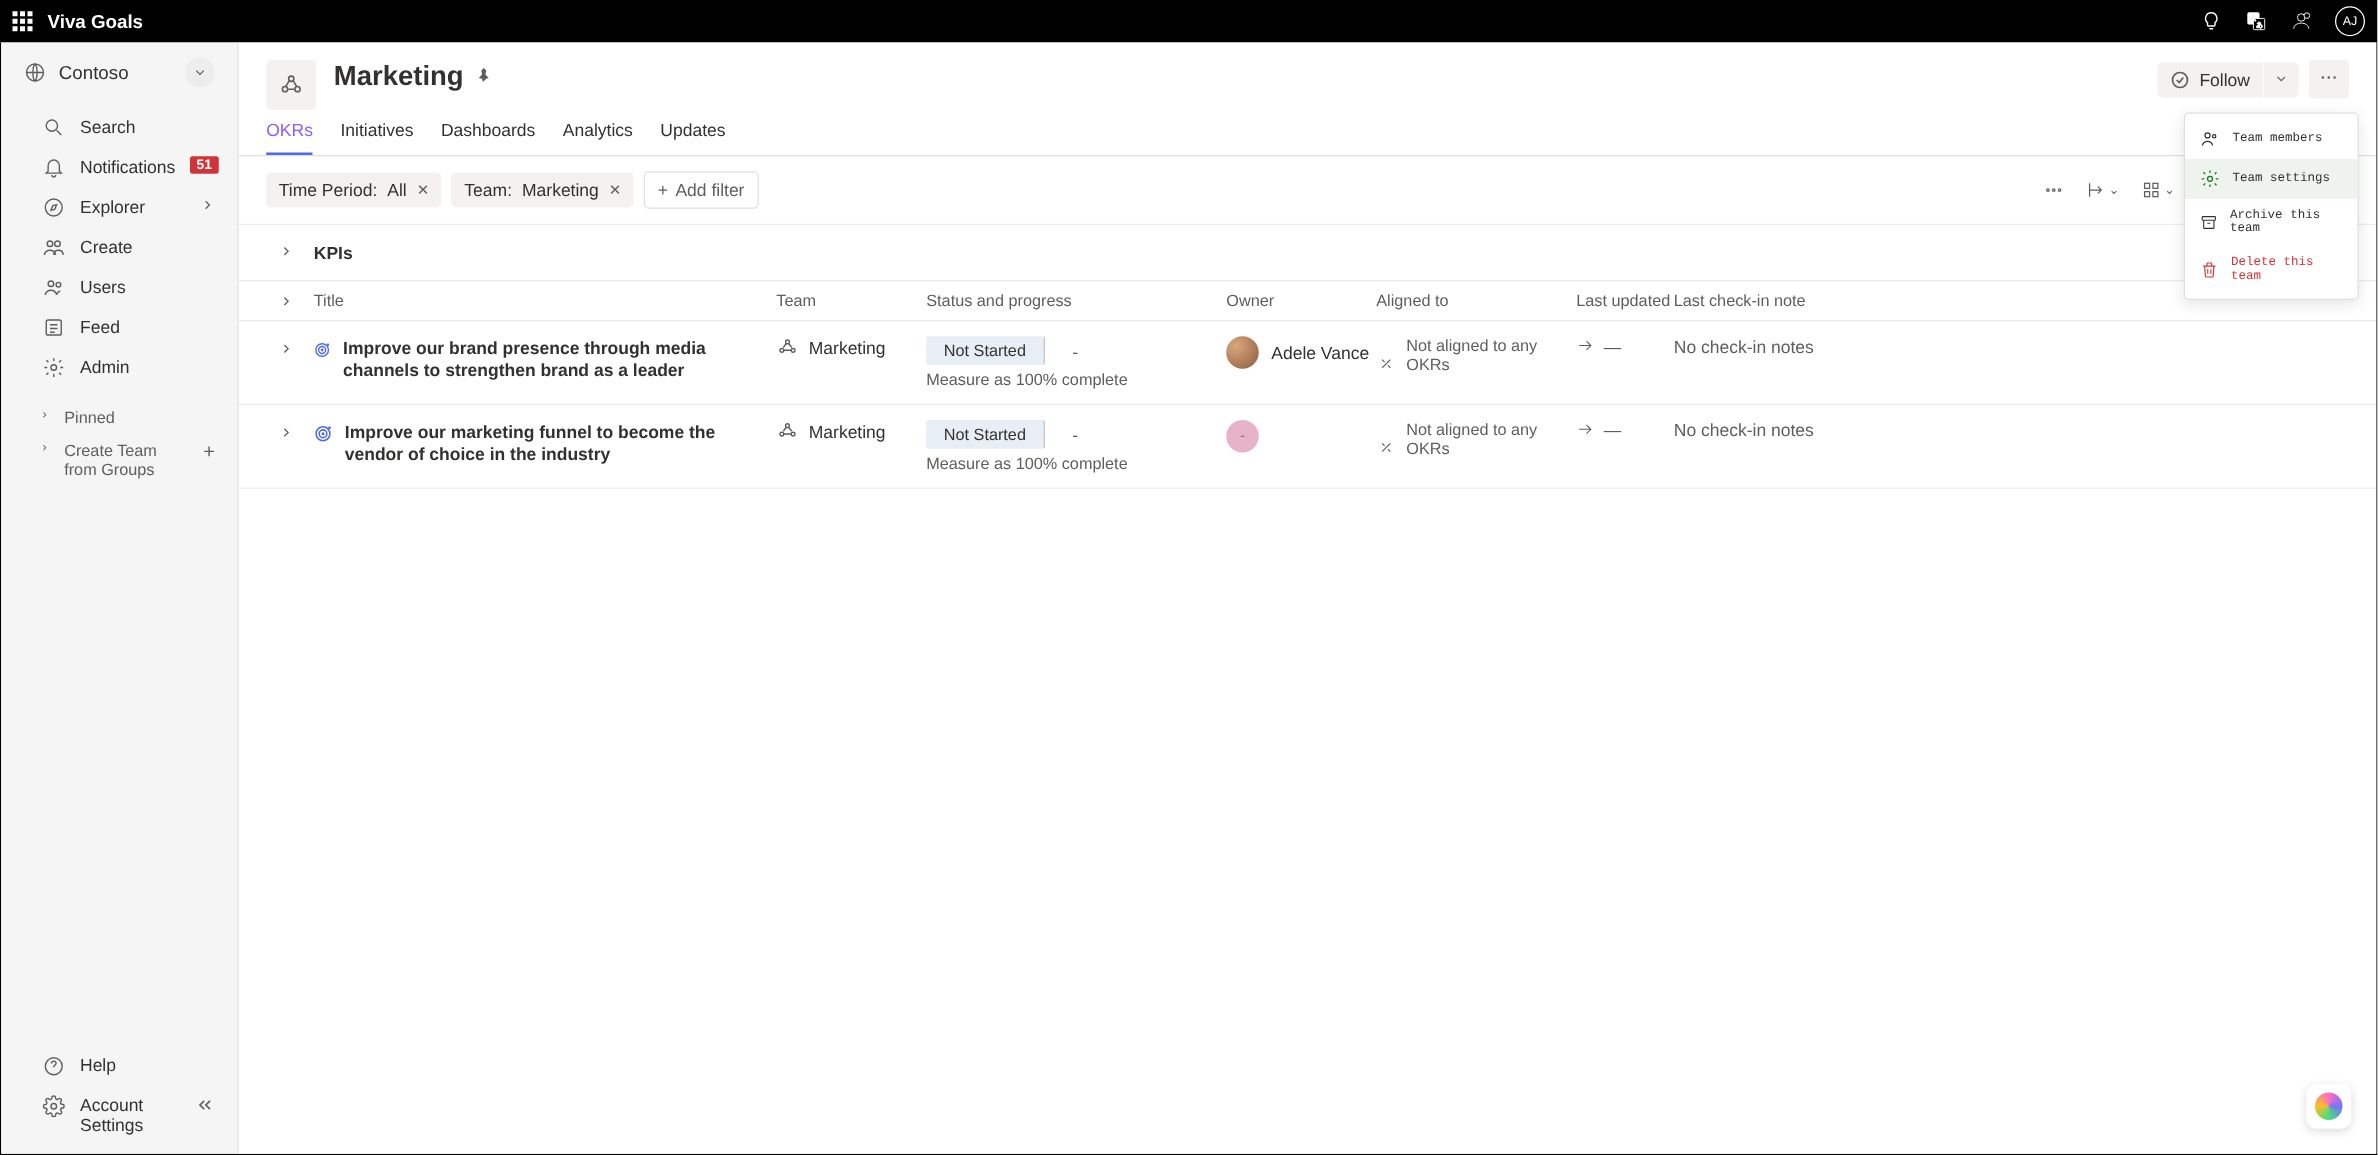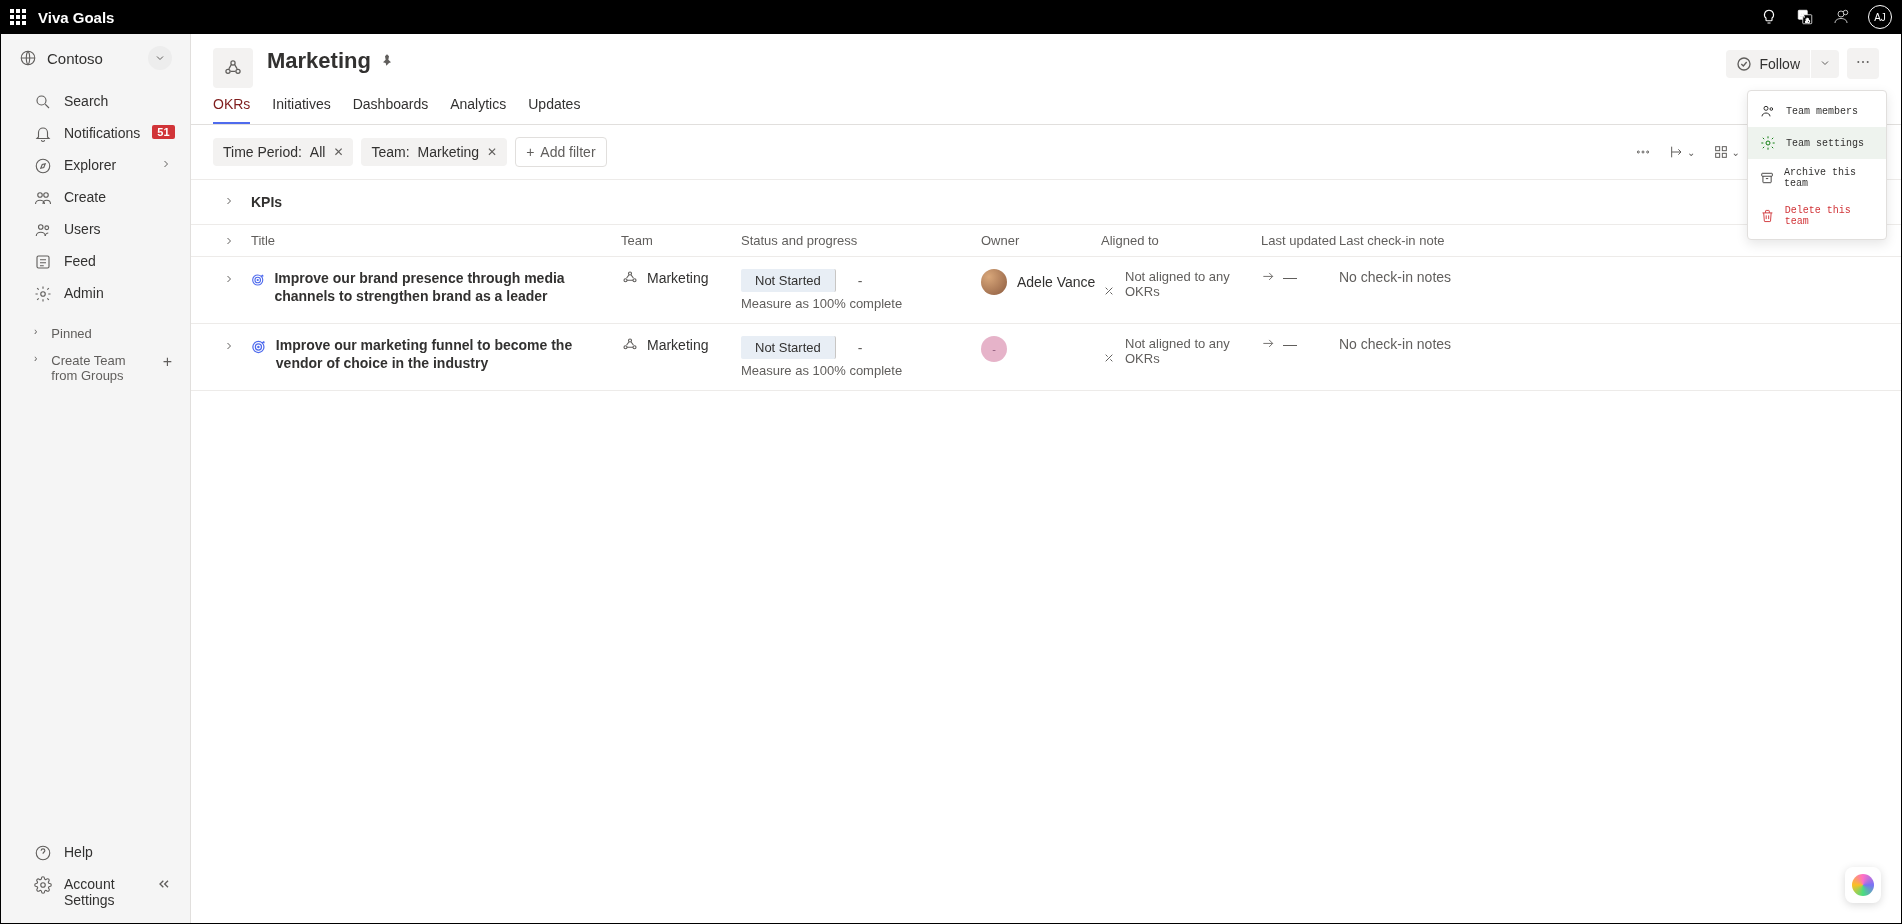--- a/index.html
+++ b/index.html
@@ -42,21 +42,21 @@
   .page-title { font-size:22px; font-weight:700; display:flex; align-items:center; gap:8px;}
   .pin-icon { width:16px; height:16px; fill:#605e5c; cursor:pointer;}
   .header-actions { margin-left:auto; display:flex; align-items:center; gap:4px; position:relative;}
   .follow-btn { display:flex; align-items:center; gap:8px; padding:6px 10px; background:#f3f2f1; border-radius:4px 0 0 4px; cursor:pointer; font-size:14px;}
   .follow-chev { padding:6px 8px; background:#f3f2f1; border-radius:0 4px 4px 0; cursor:pointer; margin-left:1px;}
   .more-btn { padding:6px 8px; background:#f3f2f1; border-radius:4px; cursor:pointer; margin-left:4px;}
   
   .tabs { display:flex; gap:22px; margin-top:8px; border-bottom:1px solid #e1dfdd; padding: 0 22px 0 76px;}
   .tab-wrap { margin-left: -54px; display:flex; gap: 22px;}
   .tab { padding: 0 0 10px 0; cursor:pointer; font-size:14px; color:#323130;}
-  .tab.active { color:#7f1d1d; border-bottom: 2px solid #4f6bed; font-weight:400;}
+  .tab.active { color:#8b5cf6; border-bottom: 2px solid #4f6bed; font-weight:400;}
   
   
   .filter-row { padding: 12px 22px; display:flex; align-items:center; gap:8px; border-bottom:1px solid #edebe9;}
   .filter-chip { background:#f3f2f1; border-radius:4px; padding:6px 10px; display:flex; align-items:center; gap:8px; font-size:14px; cursor:pointer;}
   .filter-chip .x { color:#605e5c; cursor:pointer; font-size:12px;}
   .add-filter { display:flex; align-items:center; gap:6px; padding:6px 10px; cursor:pointer; color:#605e5c; border:1px solid #e1dfdd; border-radius:4px;}
   .toolbar-right { margin-left:auto; display:flex; align-items:center; gap:6px;}
   .tool-btn { padding:4px 6px; cursor:pointer; display:flex; align-items:center; gap:2px; color:#605e5c; border-radius:4px;}
   .tool-btn svg { width:16px; height:16px; stroke:#605e5c; fill:none; stroke-width:1.5;}
   .mini-chev { font-size:10px; color:#605e5c;}

